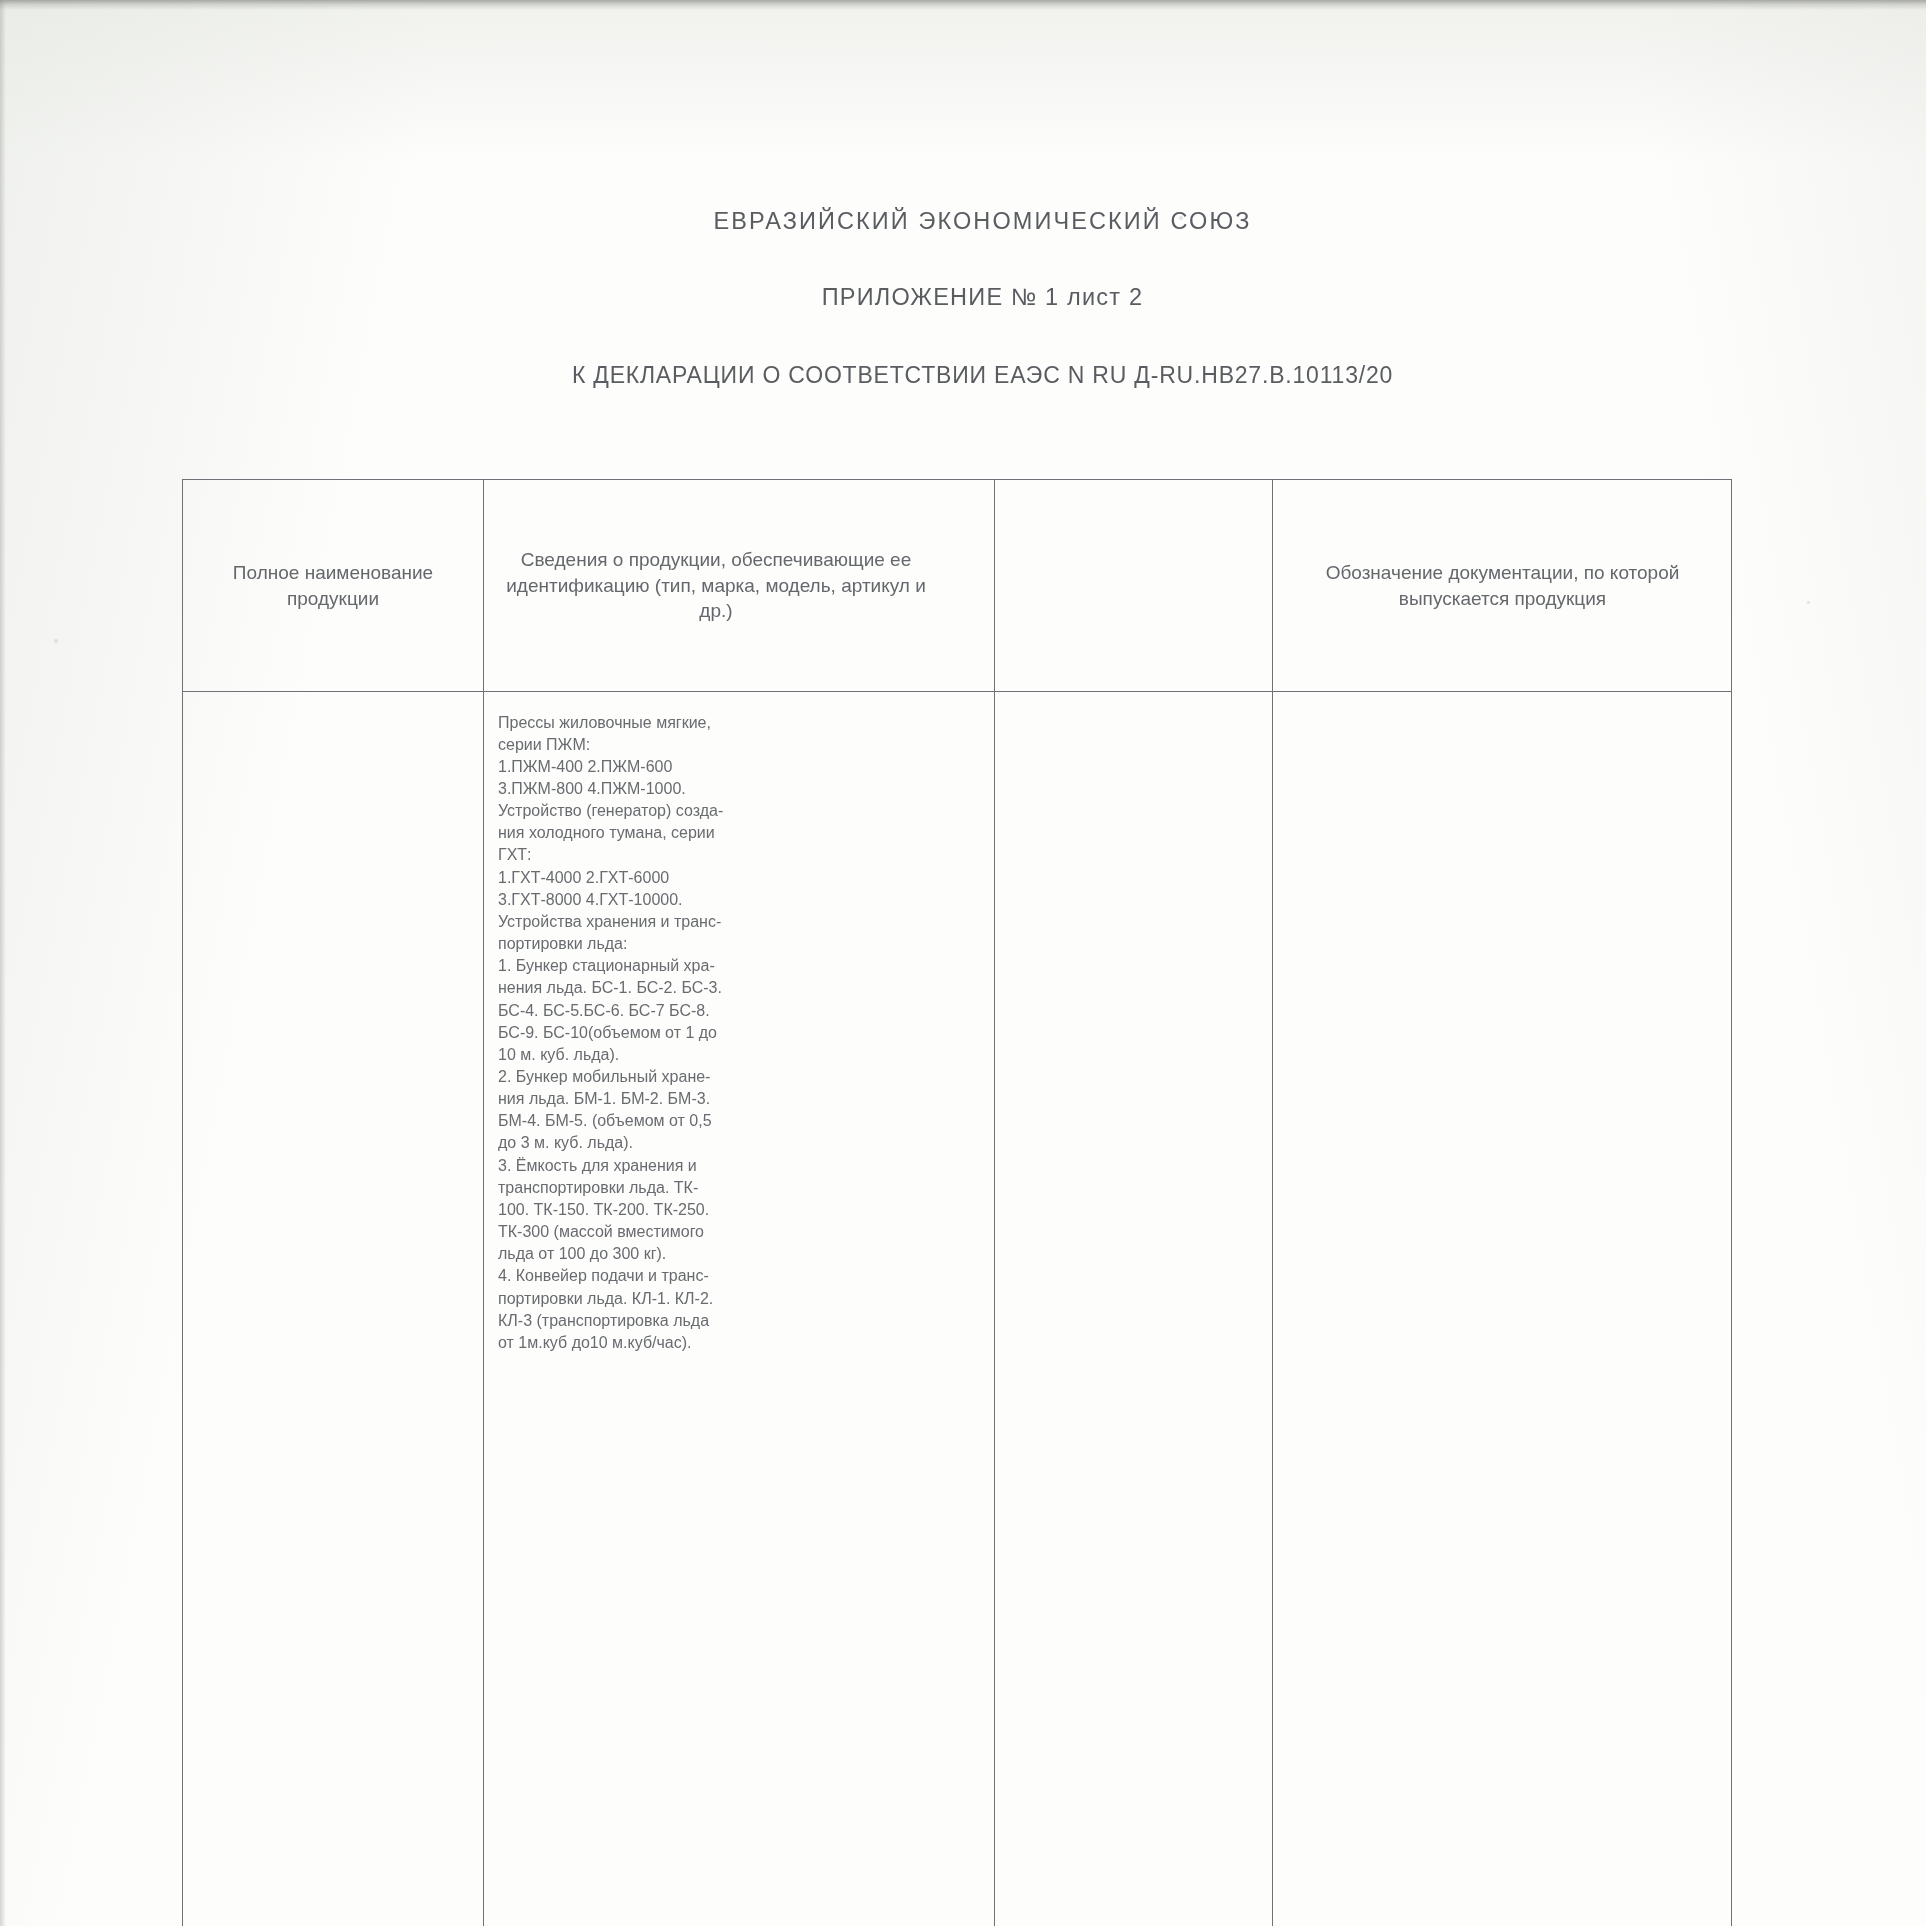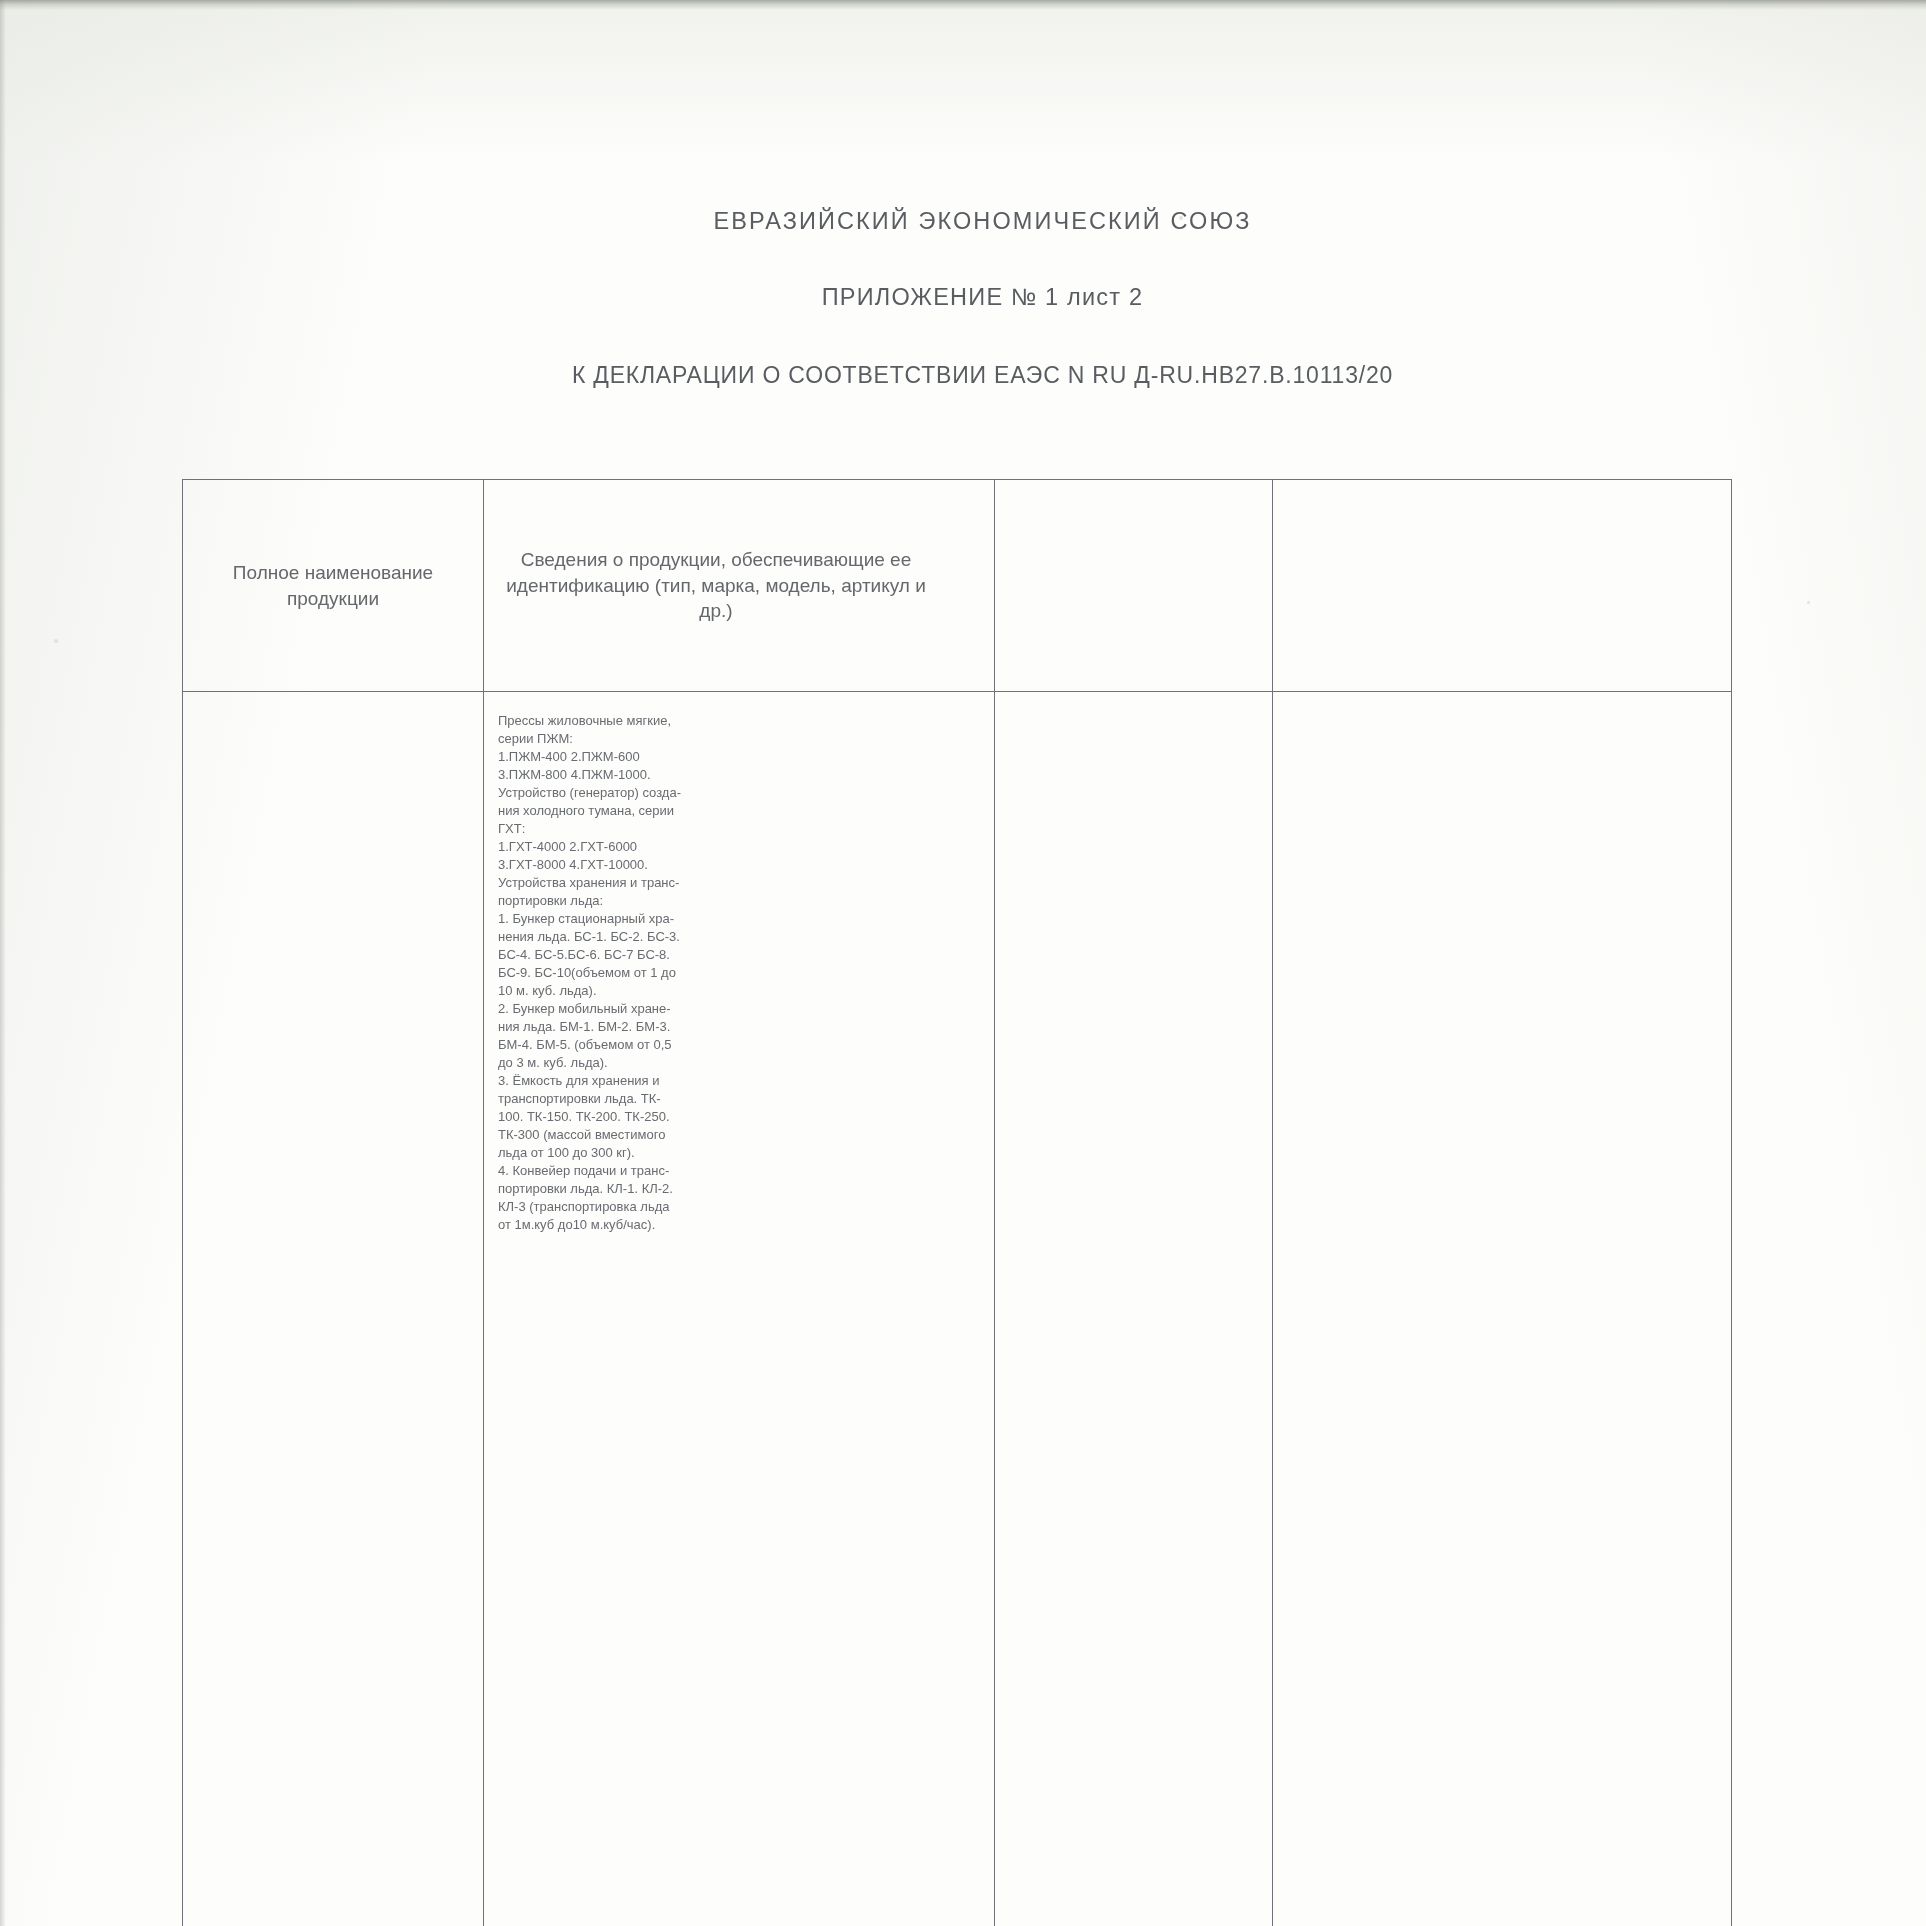--- a/index.html
+++ b/index.html
@@ -112,21 +112,21 @@
     top: 213px;
     bottom: 0;
     box-sizing: border-box;
   }
   #td-1 { left: 0px;    width: 300px; }
   #td-2 { left: 302px;  width: 510px; padding: 18.5px 10px 0 13px; }
   #td-3 { left: 812px; width: 276px; }
   #td-4 { left: 1090px; width: 459px; }
 
   #product-lines {
-    font-size: 13px;
+    font-size: 16px;
     line-height: 1.385;
     color: #686b70;
     white-space: pre-line;
   }
 
   
   .speck {
     position: absolute;
     background: #c9cbc4;
     border-radius: 50%;
@@ -157,20 +157,21 @@
     <div class="vline" id="vline-1"></div>
     <div class="vline" id="vline-2"></div>
     <div class="vline" id="vline-3"></div>
     <div id="header-rule"></div>
 
     <div class="th" id="th-1">Полное наименование продукции</div>
 
     <div class="th" id="th-2">Сведения о продукции, обеспечивающие ее идентификацию (тип, марка, модель, артикул и др.)</div>
 
 
+    <div class="th" id="th-4">Обозначение документации, по которой выпускается продукция</div>
 
     <div class="td" id="td-1">
       <div></div>
     </div>
 
     <div class="td" id="td-2">
       <div id="product-lines">Прессы жиловочные мягкие,
 серии ПЖМ:
 1.ПЖМ-400  2.ПЖМ-600
 3.ПЖМ-800  4.ПЖМ-1000.

